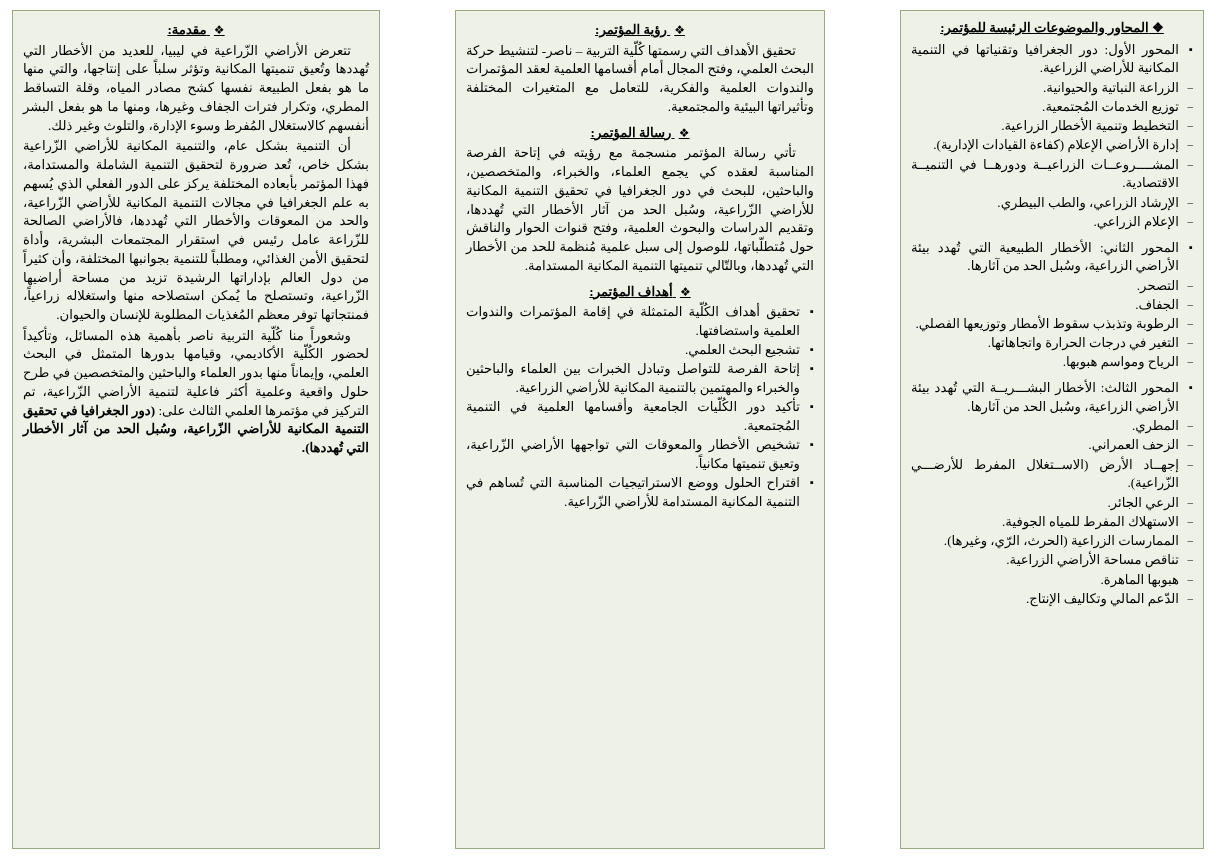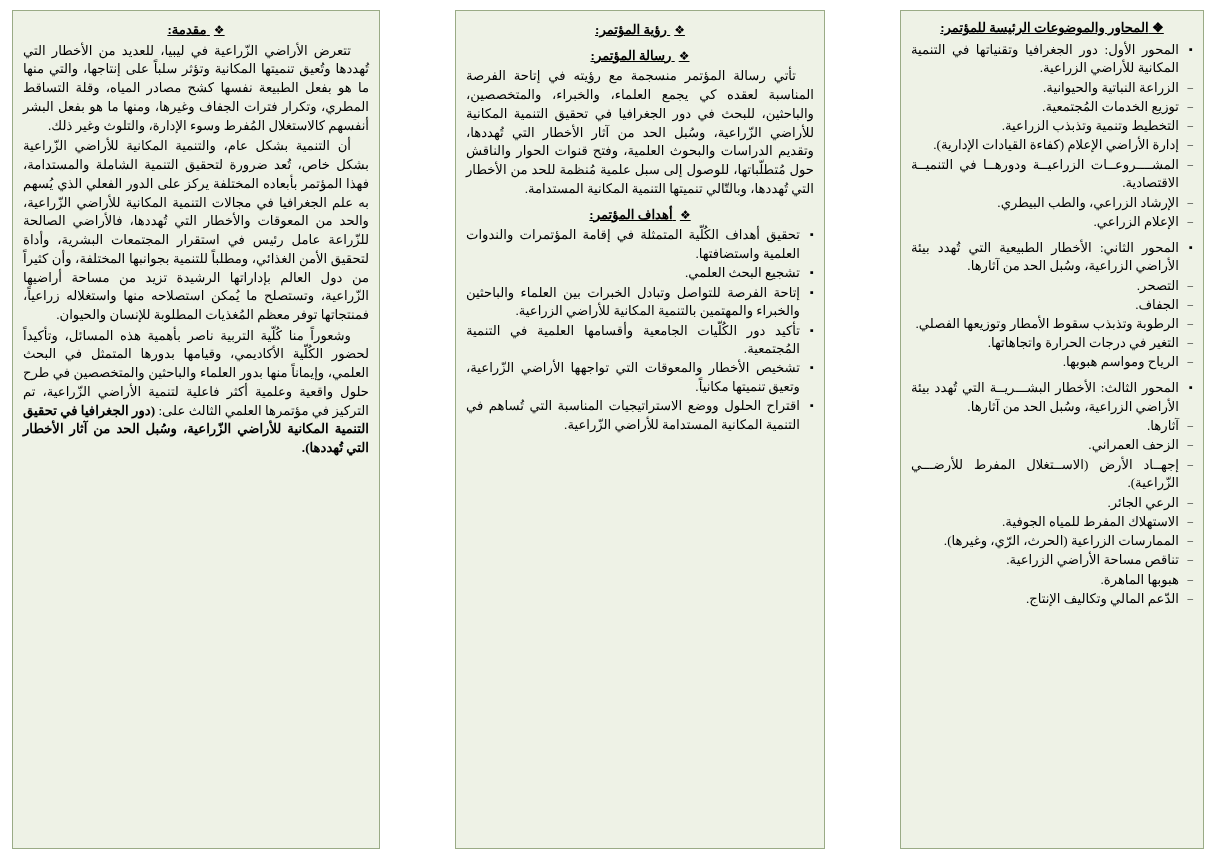--- a/index.html
+++ b/index.html
@@ -110,21 +110,21 @@
     <div class="block">
       <ul class="plain tight">
         <li class="square">
           <span class="bullet">▪</span>
           <span class="axis-label">المحور الأول:</span><span> دور الجغرافيا وتقنياتها في التنمية المكانية للأراضي الزراعية.</span>
         </li>
       </ul>
       <ul class="plain tight">
         <li class="dash"><span class="bullet">–</span><span>الزراعة النباتية والحيوانية.</span></li>
         <li class="dash"><span class="bullet">–</span><span>توزيع الخدمات المُجتمعية.</span></li>
-        <li class="dash"><span class="bullet">–</span><span>التخطيط وتنمية وتذبذب الزراعية.</span></li>
+        <li class="dash"><span class="bullet">–</span><span>التخطيط وتنمية الأخطار الزراعية.</span></li>
         <li class="dash"><span class="bullet">–</span><span>إدارة الأراضي الإعلام (كفاءة القيادات الإدارية).</span></li>
         <li class="dash"><span class="bullet">–</span><span>المشــــروعــات الزراعيــة ودورهــا في التنميــة الاقتصادية.</span></li>
         <li class="dash"><span class="bullet">–</span><span>الإرشاد الزراعي، والطب البيطري.</span></li>
         <li class="dash"><span class="bullet">–</span><span>الإعلام الزراعي.</span></li>
       </ul>
     </div>
 
     <div class="block">
       <ul class="plain tight">
         <li class="square">
@@ -142,40 +142,41 @@
     </div>
 
     <div class="block">
       <ul class="plain tight">
         <li class="square">
           <span class="bullet">▪</span>
           <span class="axis-label">المحور الثالث:</span><span> الأخطار البشـــريــة التي تُهدد بيئة الأراضي الزراعية، وسُبل الحد من آثارها.</span>
         </li>
       </ul>
       <ul class="plain tight">
-        <li class="dash"><span class="bullet">–</span><span>آثارها.</span></li>
+        <li class="dash"><span class="bullet">–</span><span>المطري.</span></li>
         <li class="dash"><span class="bullet">–</span><span>الزحف العمراني.</span></li>
         <li class="dash"><span class="bullet">–</span><span>إجهــاد الأرض (الاســتغلال المفرط للأرضـــي الزّراعية).</span></li>
         <li class="dash"><span class="bullet">–</span><span>الرعي الجائر.</span></li>
         <li class="dash"><span class="bullet">–</span><span>الاستهلاك المفرط للمياه الجوفية.</span></li>
         <li class="dash"><span class="bullet">–</span><span>الممارسات الزراعية (الحرث، الرّي، وغيرها).</span></li>
         <li class="dash"><span class="bullet">–</span><span>تناقص مساحة الأراضي الزراعية.</span></li>
         <li class="dash"><span class="bullet">–</span><span>هبوبها الماهرة.</span></li>
         <li class="dash"><span class="bullet">–</span><span>الدّعم المالي وتكاليف الإنتاج.</span></li>
       </ul>
     </div>
   </div>
 
   <div class="column col-mid">
 
     <div class="block">
       <div class="heading">
         <span class="marker">❖</span>
         <span>رؤية المؤتمر:</span>
       </div>
+      <p class="para">تحقيق الأهداف التي رسمتها كُلّية التربية – ناصر- لتنشيط حركة البحث العلمي، وفتح المجال أمام أقسامها العلمية لعقد المؤتمرات والندوات العلمية والفكرية، للتعامل مع المتغيرات المختلفة وتأثيراتها البيئية والمجتمعية.</p>
     </div>
 
     <div class="block">
       <div class="heading">
         <span class="marker">❖</span>
         <span>رسالة المؤتمر:</span>
       </div>
       <p class="para">تأتي رسالة المؤتمر منسجمة مع رؤيته في إتاحة الفرصة المناسبة لعقده كي يجمع العلماء، والخبراء، والمتخصصين، والباحثين، للبحث في دور الجغرافيا في تحقيق التنمية المكانية للأراضي الزّراعية، وسُبل الحد من آثار الأخطار التي تُهددها، وتقديم الدراسات والبحوث العلمية، وفتح قنوات الحوار والناقش حول مُتطلّباتها، للوصول إلى سبل علمية مُنظمة للحد من الأخطار التي تُهددها، وبالتّالي تنميتها التنمية المكانية المستدامة.</p>
     </div>
 

